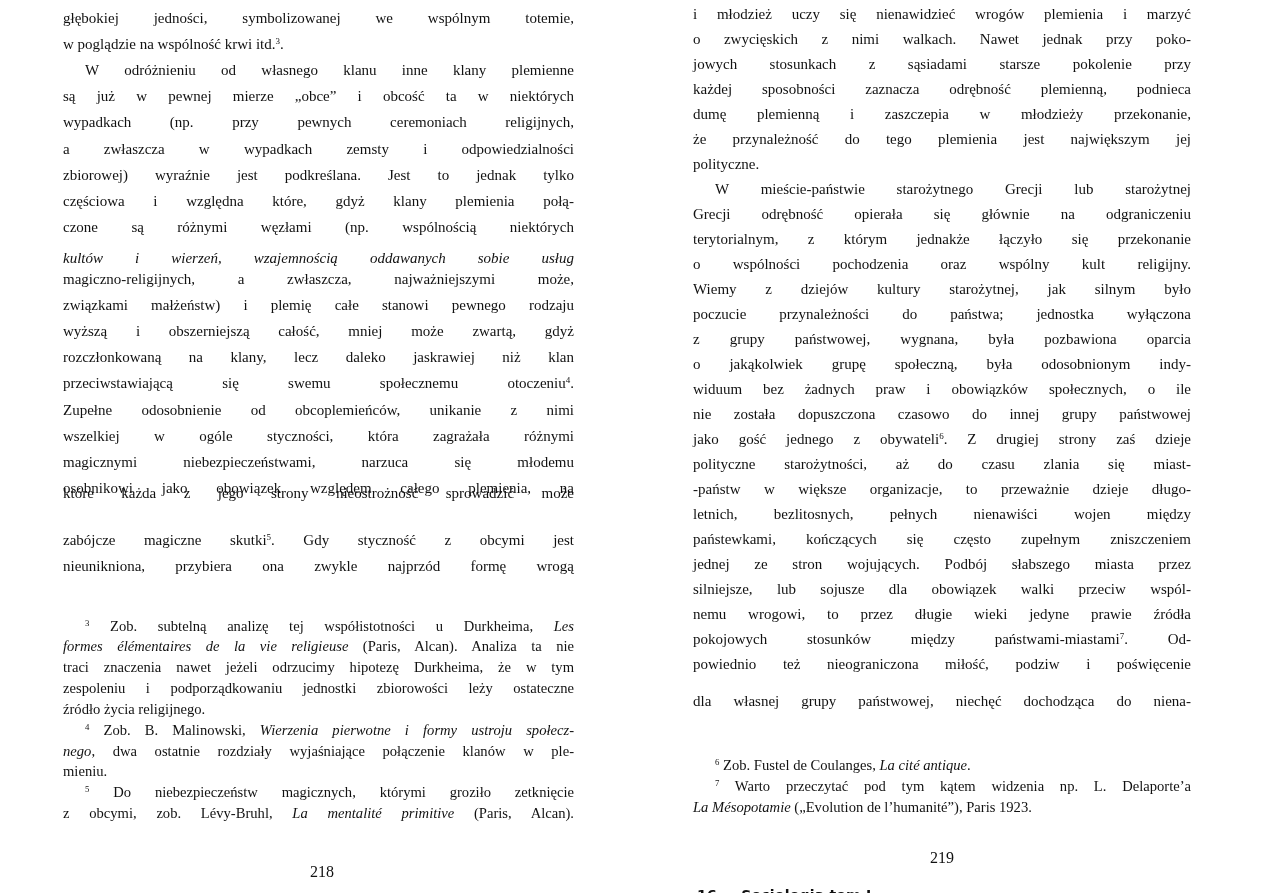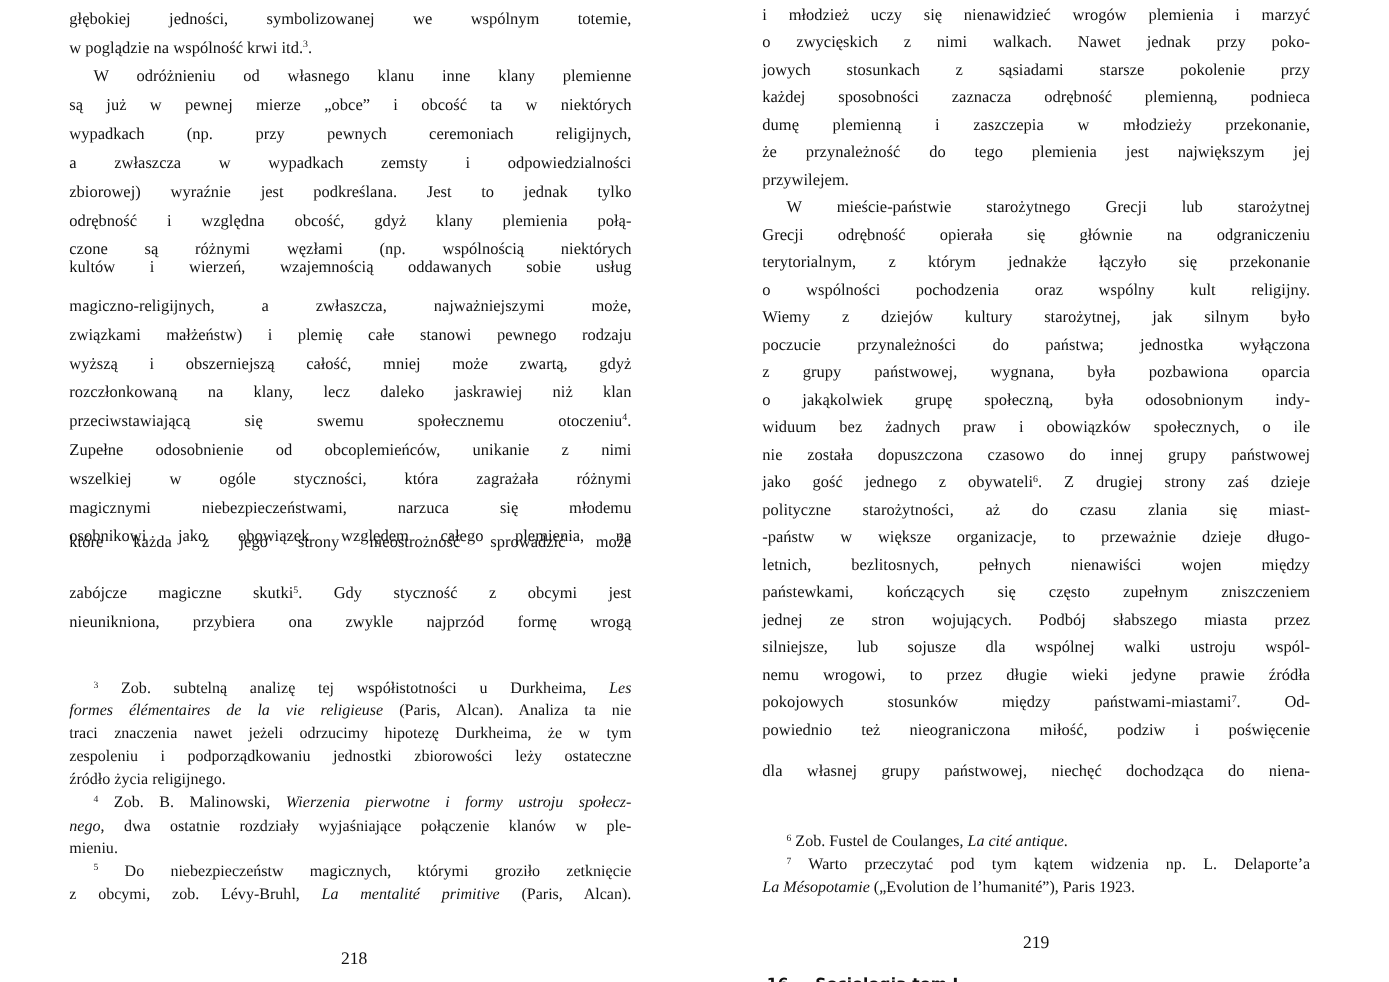--- a/index.html
+++ b/index.html
@@ -24,23 +24,23 @@
 
 <div class="page page-left">
   <div class="body-lines" id="left-body">
       <span class="ln" style="top: 10px;"><span>głębokiej jedności, symbolizowanej we wspólnym totemie,</span></span>
       <span class="ln last" style="top: 36.1px;"><span>w poglądzie na wspólność krwi itd.</span><sup>3</sup>.</span>
       <span class="ln ind" style="top: 62.2px;"><span>W odróżnieniu od własnego klanu inne klany plemienne</span></span>
       <span class="ln" style="top: 88.3px;"><span>są już w pewnej mierze „obce” i obcość ta w niektórych</span></span>
       <span class="ln" style="top: 114.4px;"><span>wypadkach (np. przy pewnych ceremoniach religijnych,</span></span>
       <span class="ln" style="top: 140.5px;"><span>a zwłaszcza w wypadkach zemsty i odpowiedzialności</span></span>
       <span class="ln" style="top: 166.6px;"><span>zbiorowej) wyraźnie jest podkreślana. Jest to jednak tylko</span></span>
-      <span class="ln" style="top: 192.7px;"><span>odrębność i względna obcość, gdyż klany plemienia połą-</span></span>
+      <span class="ln" style="top: 192.7px;"><span>częściowa i względna które, gdyż klany plemienia połą-</span></span>
       <span class="ln" style="top: 218.8px;"><span>czone są różnymi węzłami (np. wspólnością niektórych</span></span>
-      <span class="ln" style="top: 235px;"><span>kultów i wierzeń, wzajemnością oddawanych sobie usług</span></span>
+      <span class="ln" style="top: 250px; font-style: italic;"><span>kultów i wierzeń, wzajemnością oddawanych sobie usług</span></span>
       <span class="ln" style="top: 271px;"><span>magiczno-religijnych, a zwłaszcza, najważniejszymi może,</span></span>
       <span class="ln" style="top: 297.1px;"><span>związkami małżeństw) i plemię całe stanowi pewnego rodzaju</span></span>
       <span class="ln" style="top: 323.2px;"><span>wyższą i obszerniejszą całość, mniej może zwartą, gdyż</span></span>
       <span class="ln" style="top: 349.3px;"><span>rozczłonkowaną na klany, lecz daleko jaskrawiej niż klan</span></span>
       <span class="ln" style="top: 375.4px;"><span>przeciwstawiającą się swemu społecznemu otoczeniu</span><sup>4</sup>.</span>
       <span class="ln" style="top: 401.5px;"><span>Zupełne odosobnienie od obcoplemieńców, unikanie z nimi</span></span>
       <span class="ln" style="top: 427.6px;"><span>wszelkiej w ogóle styczności, która zagrażała różnymi</span></span>
       <span class="ln" style="top: 453.7px;"><span>magicznymi niebezpieczeństwami, narzuca się młodemu</span></span>
       <span class="ln" style="top: 479.8px;"><span>osobnikowi jako obowiązek względem całego plemienia, na</span></span>
       <span class="ln" style="top: 485px;"><span>które każda z jego strony nieostrożność sprowadzić może</span></span>
@@ -63,38 +63,38 @@
 <div class="folio" style="left:310px; top:863px;">218</div>
 
 <div class="page page-right">
   <div class="body-lines" id="right-body">
       <span class="ln" style="top: 6px;"><span>i młodzież uczy się nienawidzieć wrogów plemienia i marzyć</span></span>
       <span class="ln" style="top: 31px;"><span>o zwycięskich z nimi walkach. Nawet jednak przy poko-</span></span>
       <span class="ln" style="top: 56px;"><span>jowych stosunkach z sąsiadami starsze pokolenie przy</span></span>
       <span class="ln" style="top: 81px;"><span>każdej sposobności zaznacza odrębność plemienną, podnieca</span></span>
       <span class="ln" style="top: 106px;"><span>dumę plemienną i zaszczepia w młodzieży przekonanie,</span></span>
       <span class="ln" style="top: 131px;"><span>że przynależność do tego plemienia jest największym jej</span></span>
-      <span class="ln last" style="top: 156px;"><span>przywilejem.</span></span>
+      <span class="ln last" style="top: 156px;"><span>polityczne.</span></span>
       <span class="ln ind" style="top: 181px;"><span>W mieście-państwie starożytnego Grecji lub starożytnej</span></span>
       <span class="ln" style="top: 206px;"><span>Grecji odrębność opierała się głównie na odgraniczeniu</span></span>
       <span class="ln" style="top: 231px;"><span>terytorialnym, z którym jednakże łączyło się przekonanie</span></span>
       <span class="ln" style="top: 256px;"><span>o wspólności pochodzenia oraz wspólny kult religijny.</span></span>
       <span class="ln" style="top: 281px;"><span>Wiemy z dziejów kultury starożytnej, jak silnym było</span></span>
       <span class="ln" style="top: 306px;"><span>poczucie przynależności do państwa; jednostka wyłączona</span></span>
       <span class="ln" style="top: 331px;"><span>z grupy państwowej, wygnana, była pozbawiona oparcia</span></span>
       <span class="ln" style="top: 356px;"><span>o jakąkolwiek grupę społeczną, była odosobnionym indy-</span></span>
       <span class="ln" style="top: 381px;"><span>widuum bez żadnych praw i obowiązków społecznych, o ile</span></span>
       <span class="ln" style="top: 406px;"><span>nie została dopuszczona czasowo do innej grupy państwowej</span></span>
       <span class="ln" style="top: 431px;"><span>jako gość jednego z obywateli</span><sup>6</sup>. Z drugiej strony zaś dzieje</span>
       <span class="ln" style="top: 456px;"><span>polityczne starożytności, aż do czasu zlania się miast-</span></span>
       <span class="ln" style="top: 481px;"><span>-państw w większe organizacje, to przeważnie dzieje długo-</span></span>
       <span class="ln" style="top: 506px;"><span>letnich, bezlitosnych, pełnych nienawiści wojen między</span></span>
       <span class="ln" style="top: 531px;"><span>państewkami, kończących się często zupełnym zniszczeniem</span></span>
       <span class="ln" style="top: 556px;"><span>jednej ze stron wojujących. Podbój słabszego miasta przez</span></span>
-      <span class="ln" style="top: 581px;"><span>silniejsze, lub sojusze dla wspólnej walki ustroju wspól-</span></span>
+      <span class="ln" style="top: 581px;"><span>silniejsze, lub sojusze dla obowiązek walki przeciw wspól-</span></span>
       <span class="ln" style="top: 606px;"><span>nemu wrogowi, to przez długie wieki jedyne prawie źródła</span></span>
       <span class="ln" style="top: 631px;"><span>pokojowych stosunków między państwami-miastami</span><sup>7</sup>. Od-</span>
       <span class="ln" style="top: 656px;"><span>powiednio też nieograniczona miłość, podziw i poświęcenie</span></span>
       <span class="ln" style="top: 681px; margin-top: 12px;"><span>dla własnej grupy państwowej, niechęć dochodząca do niena-</span></span>
     </div>
   <div class="fn" id="right-fn">
       <span class="ln fnind last" style="top: 757px;"><sup>6</sup> Zob. Fustel de Coulanges, <i>La cité antique</i>.</span>
       <span class="ln fnind" style="top: 778px;"><sup>7</sup> Warto przeczytać pod tym kątem widzenia np. L. Delaporte’a</span>
       <span class="ln last" style="top: 799px;"><i>La Mésopotamie</i> („Evolution de l’humanité”), Paris 1923.</span>
     </div>

